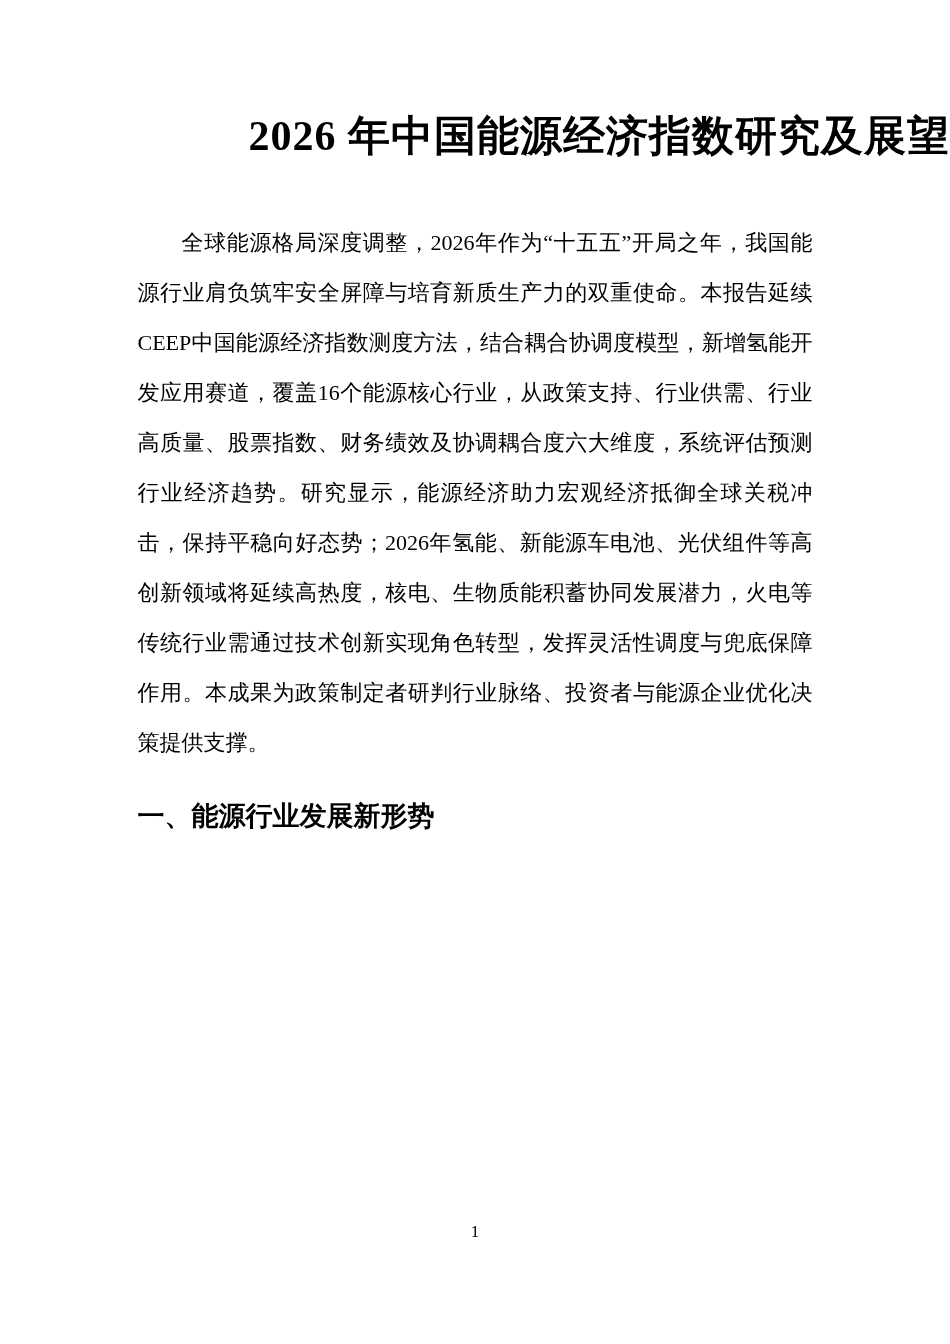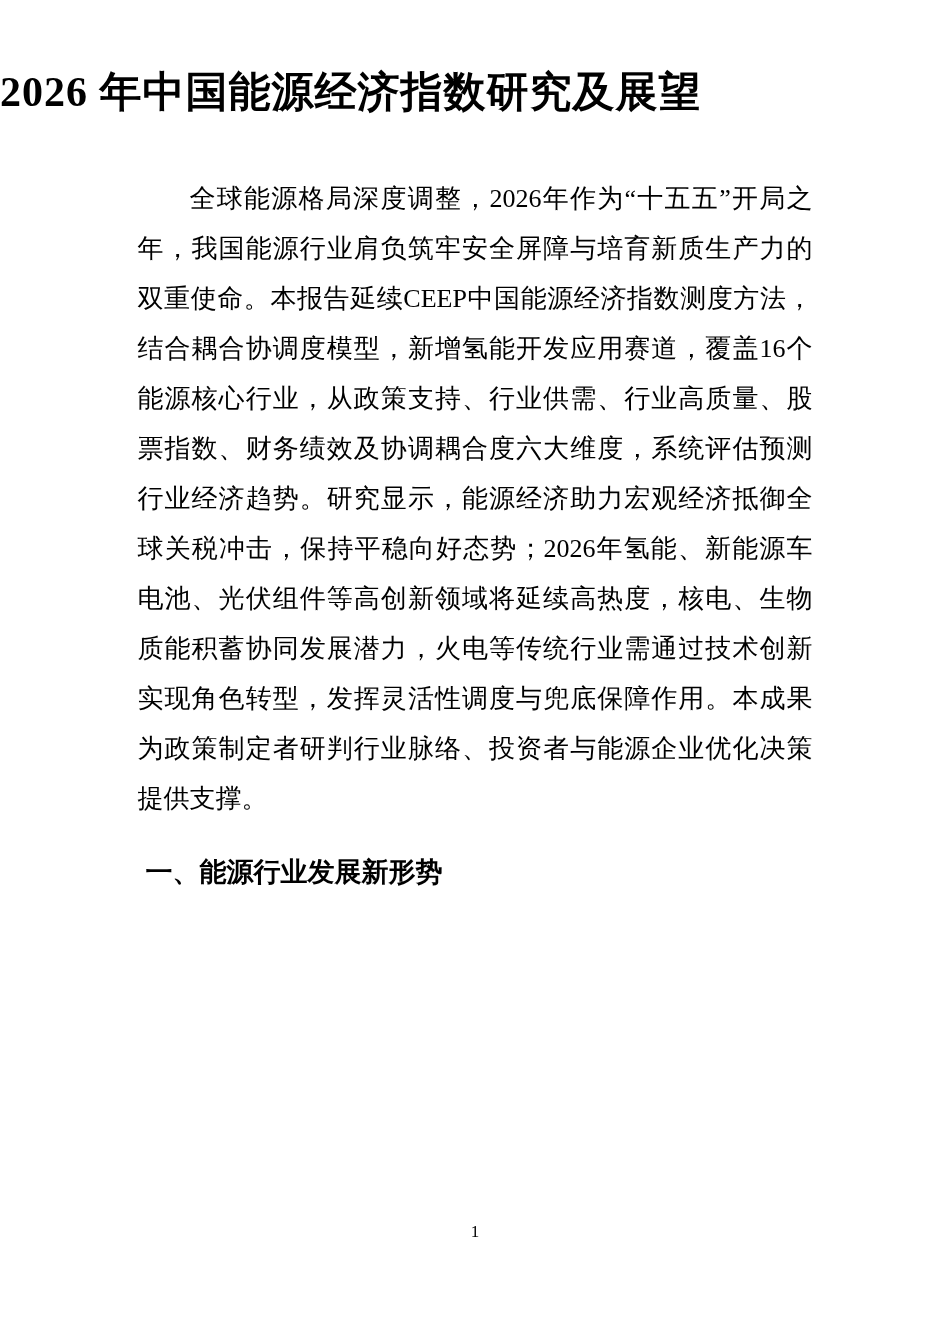--- a/index.html
+++ b/index.html
@@ -12,46 +12,46 @@
     width: 950px;
     height: 1344px;
     margin: 0 auto;
     background: #ffffff;
     color: #000000;
     font-family: "Liberation Serif", "DejaVu Serif", serif;
     overflow: hidden;
   }
   .doc-title {
     margin: 0;
-    padding-top: 60px;
-    text-align: left;
+    padding-top: 104px;
+    text-align: right;
     font-size: 42px;
     line-height: 64px;
     font-weight: bold;
     letter-spacing: 1px;
     font-family: "Liberation Serif", "DejaVu Serif", serif;
   }
   .content {
     width: 675px;
     margin: 0 auto;
   }
   .body-para {
     margin: 0;
-    font-size: 26px;
+    font-size: 22px;
     line-height: 50px;
     text-align: justify;
     text-justify: inter-ideograph;
     text-indent: 2em;
     color: #000000;
   }
   .abstract-para {
     margin-top: 50px;
   }
   .section-heading {
-    margin: 28px 0 10px 8px;
+    margin: 28px 0 10px 0;
     font-size: 27px;
     line-height: 40px;
     font-weight: bold;
     font-family: Liberation Sans, sans-serif;
     color: #000000;
   }
   .page-number {
     position: absolute;
     left: 0;
     right: 0;

